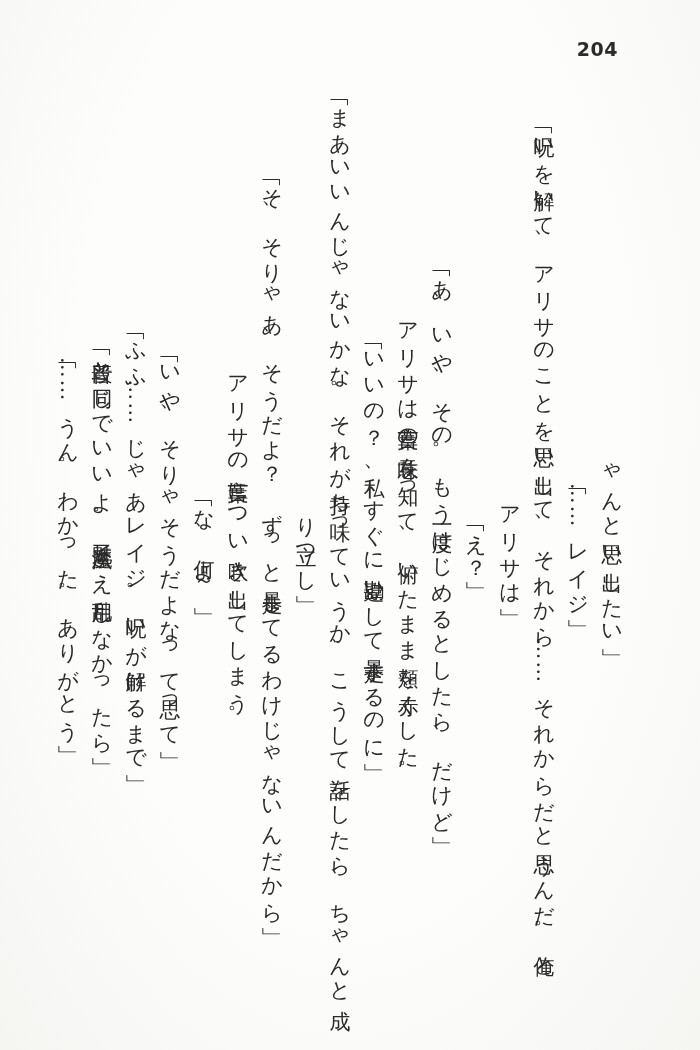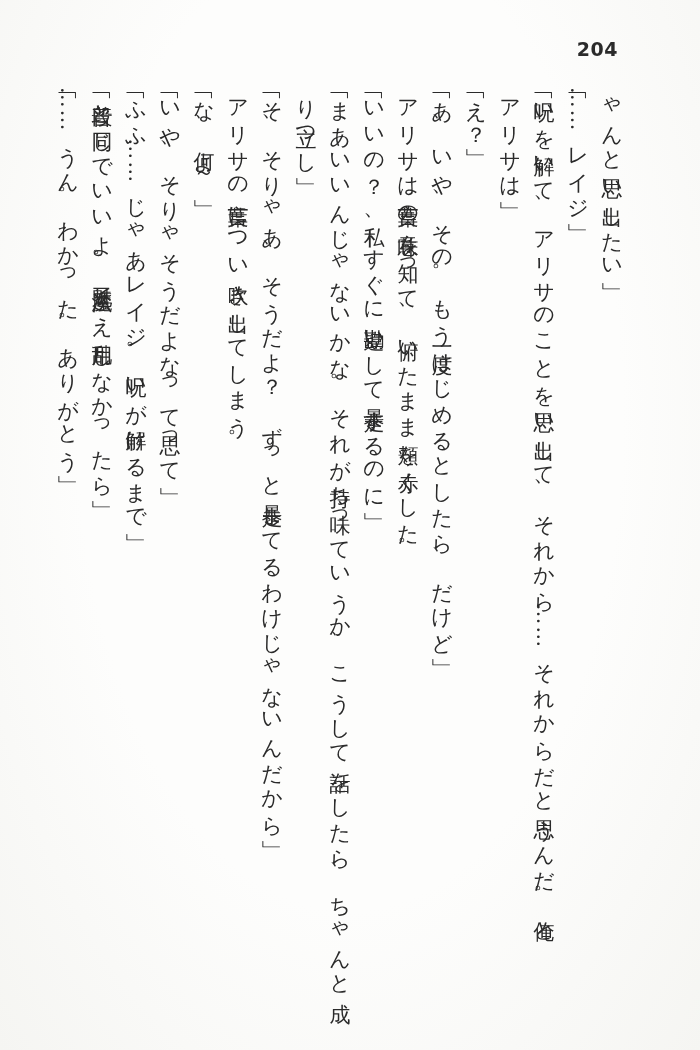--- a/index.html
+++ b/index.html
@@ -5,20 +5,21 @@
   html, body {
     margin: 0;
     padding: 0;
   }
   .screenshot {
     position: relative;
     width: 700px;
     height: 1050px;
     overflow: hidden;
     background: radial-gradient(ellipse at 50% 40%, #fdfdfc 55%, #f5f5f2 100%);
+    text-align: center;
   }
   .page-number {
     position: absolute;
     top: 38px;
     right: 82px;
     font-family: "DejaVu Sans", "Liberation Sans", sans-serif;
     font-size: 19px;
     font-weight: 600;
     letter-spacing: 0.5px;
     color: #2b2b2b;

